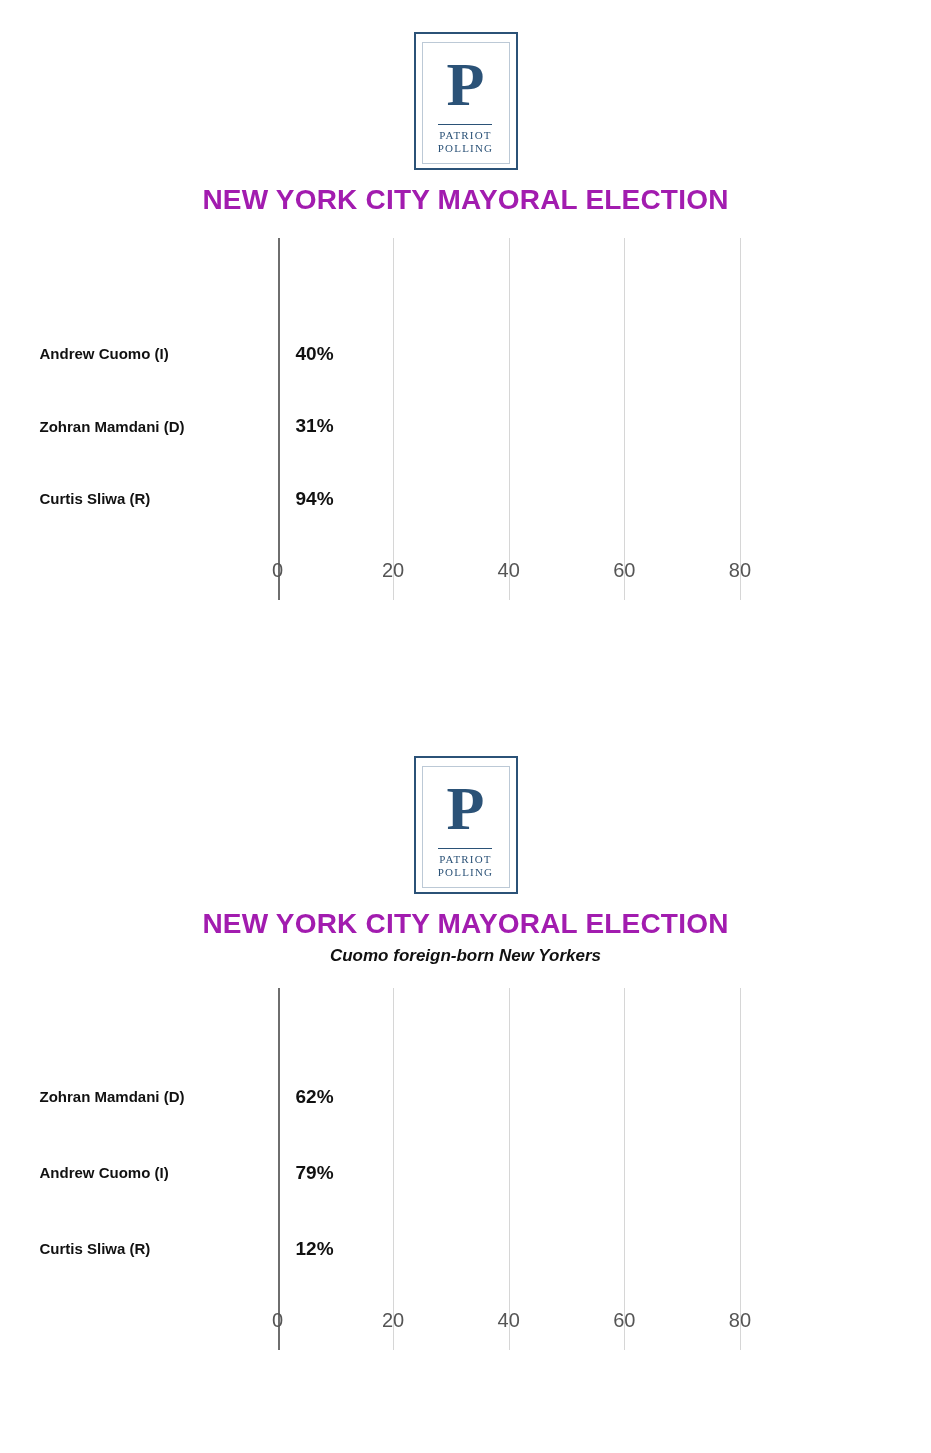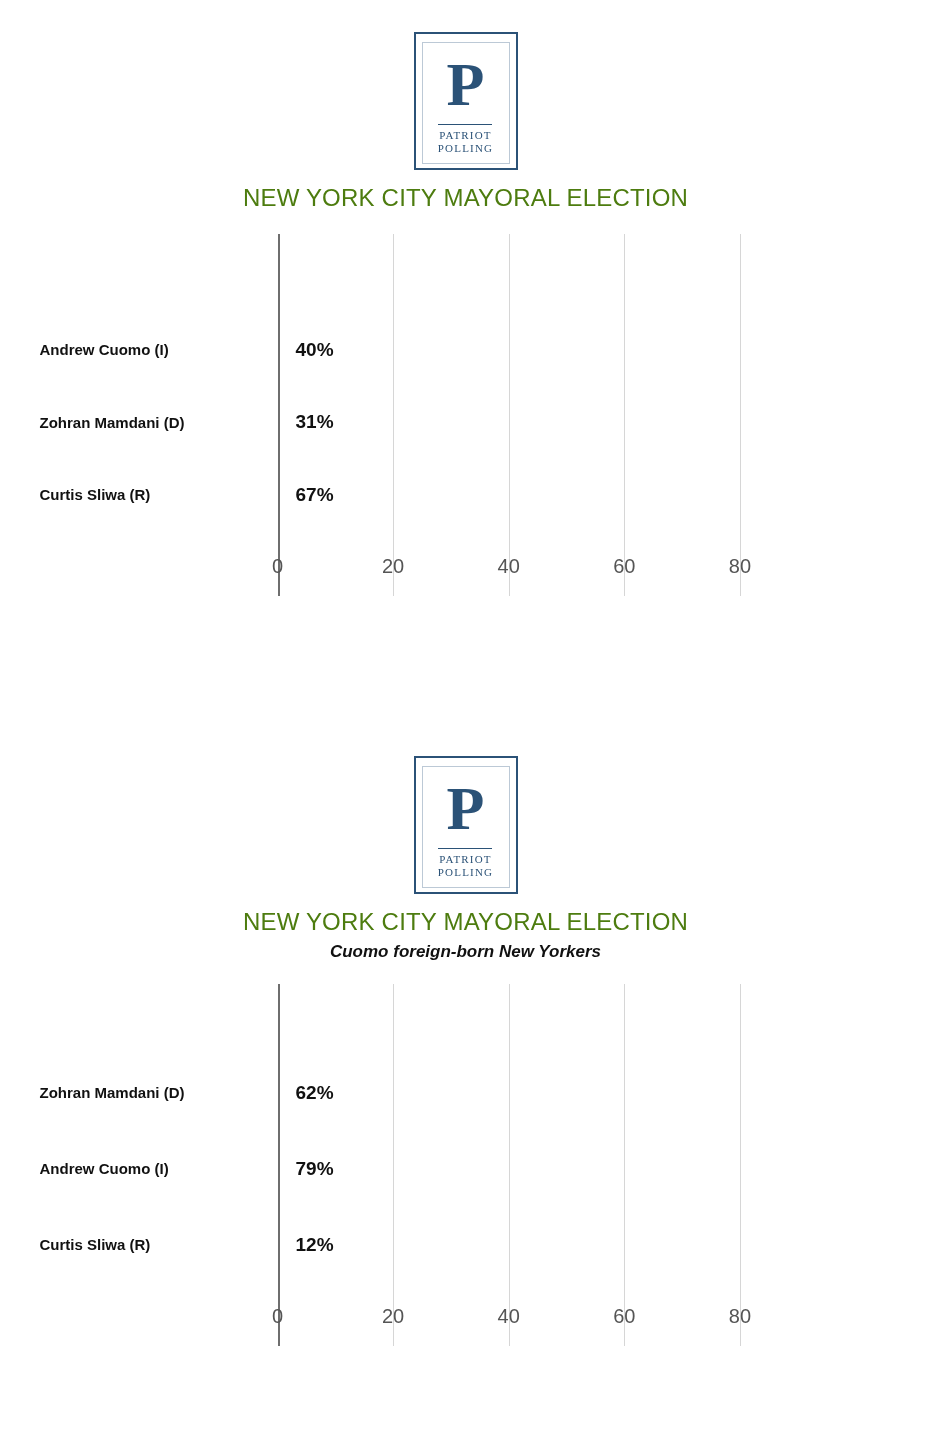--- a/index.html
+++ b/index.html
@@ -72,25 +72,25 @@
     font-size: 11px;
     letter-spacing: 1.2px;
     color: #2b5277;
     text-align: center;
     line-height: 13px;
   }
 
   
   .chart-title {
     text-align: center;
-    font-size: 24px;
-    font-weight: 400;
+    font-size: 28px;
+    font-weight: 700;
     letter-spacing: 0.2px;
     margin: 14px 0 0 0;
-    color: #4d7c0f;
+    color: #a21caf;
   }
   .chart-subtitle {
     text-align: center;
     font-size: 17px;
     font-weight: 700;
     font-style: italic;
     margin: 6px 0 0 0;
     color: #111111;
   }
 
@@ -210,21 +210,21 @@
 
         <div class="barrow" style="top:42%;height:20%;">
           <div class="cat-label">Zohran Mamdani (D)</div>
           <div class="bar" style="width:34.4%;background:#2b41e0;"></div>
           <div class="bar-value">31%</div>
         </div>
 
         <div class="barrow" style="top:62%;height:20%;">
           <div class="cat-label">Curtis Sliwa (R)</div>
           <div class="bar" style="width:27.8%;background:#f41f26;"></div>
-          <div class="bar-value">67%</div>
+          <div class="bar-value">94%</div>
         </div>
 
       </div>
     </div>
   </div>
 </div>
 
 <div class="panel second">
 
   <div class="logo-wrap" style="padding-top:30px;">

